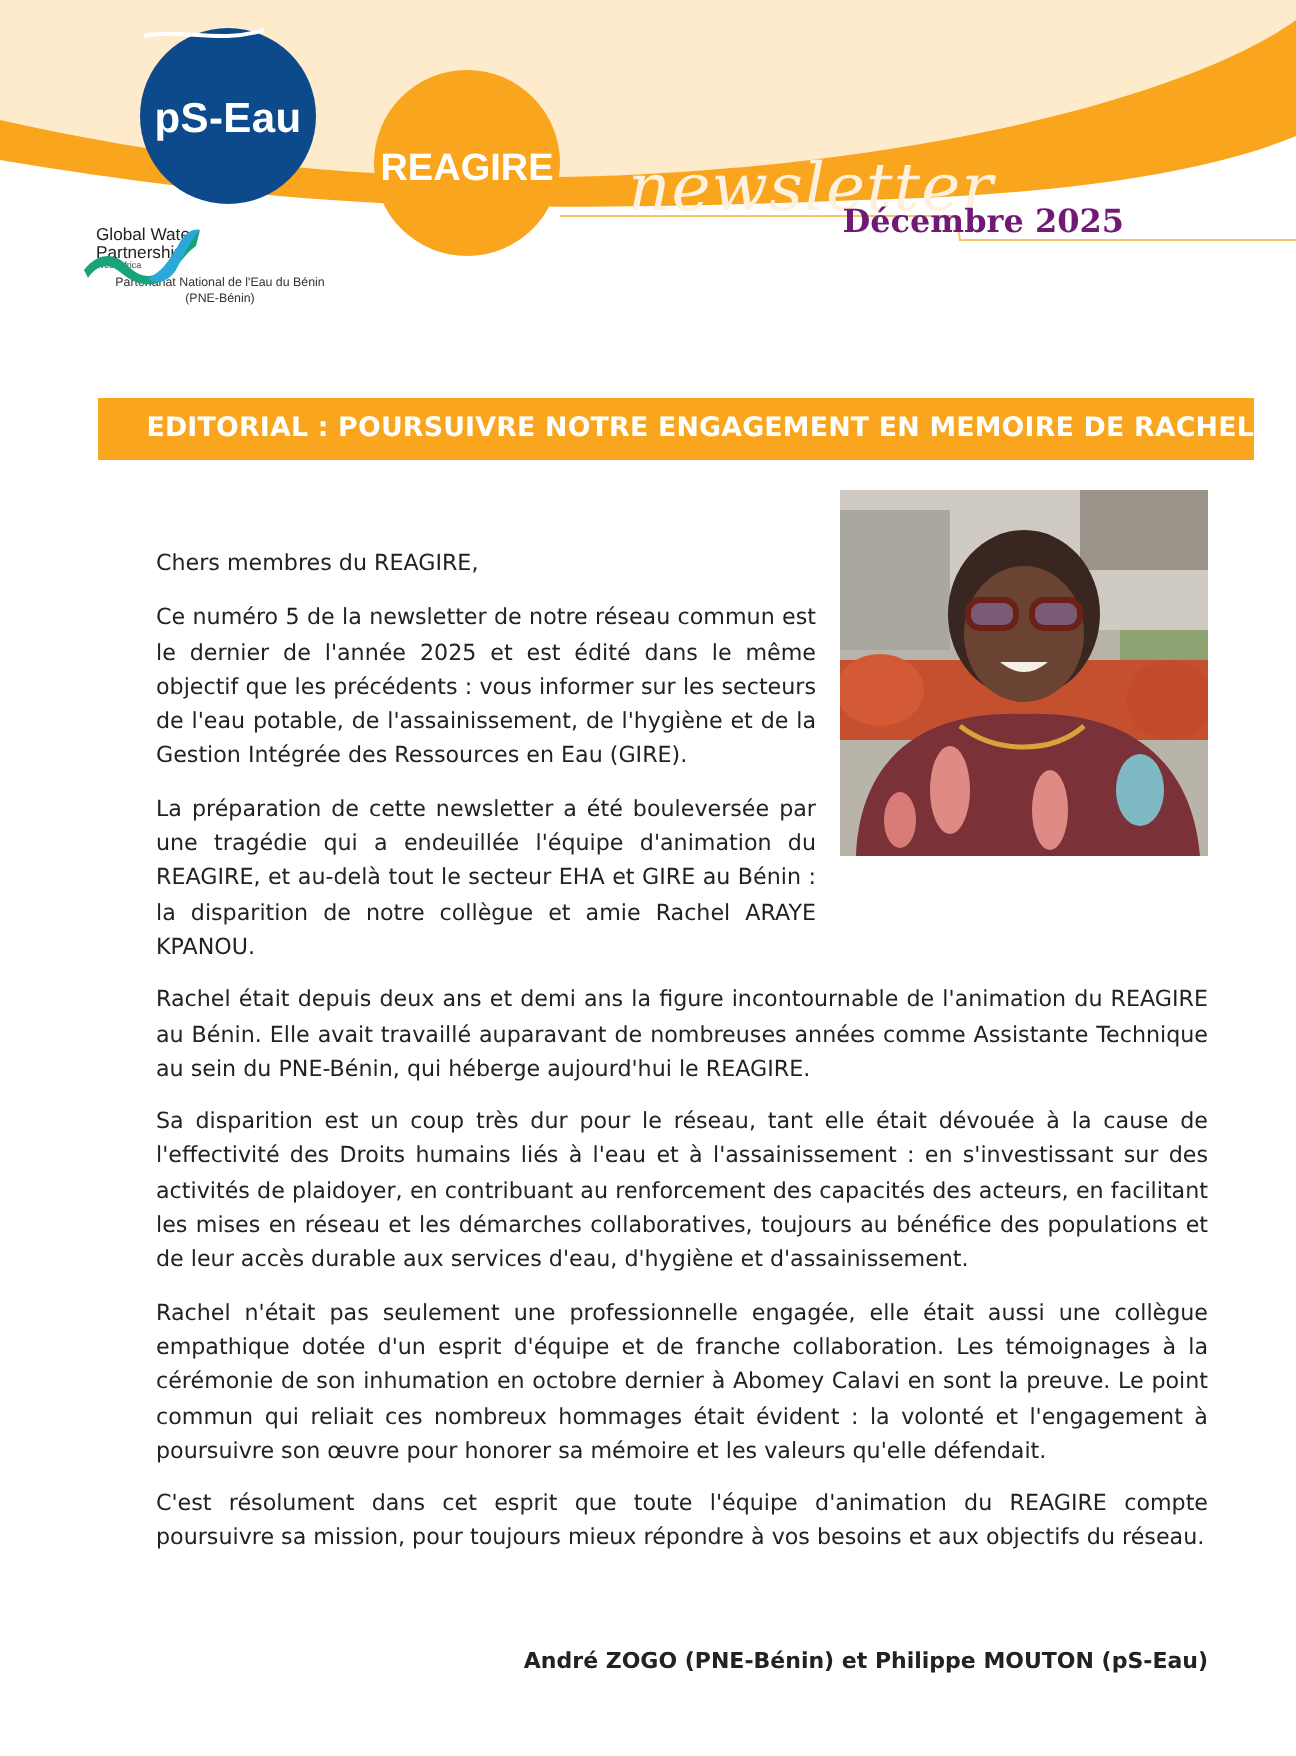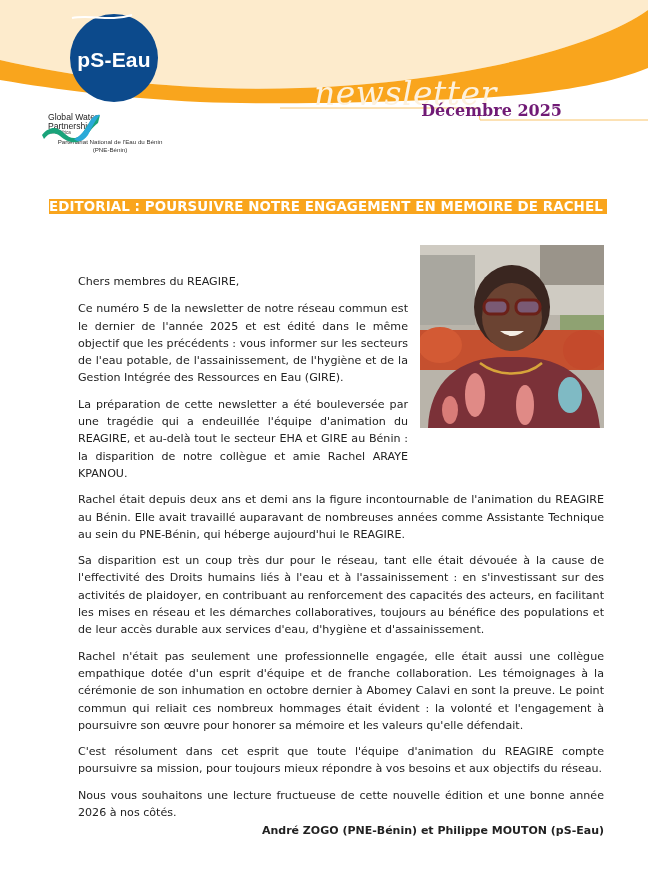--- a/index.html
+++ b/index.html
@@ -48,22 +48,22 @@
     .gwp-wave { width: 62px; height: 30px; }
     .gwp-names { margin-left: 2px; line-height: 1; }
     .gwp-names .n1, .gwp-names .n2 { font-family: "Liberation Sans", sans-serif; font-size: 8.6px; color: #222; display:block; }
     .gwp-names .n3 { font-family: "Liberation Sans", sans-serif; font-size: 4.5px; color: #444; display:block; margin-top:1px; }
     .gwp-caption {
       font-family: "Liberation Sans", sans-serif; font-size: 6.2px; color: #333;
       text-align: center; line-height: 1.3; margin-top: 2px; white-space: nowrap;
     }
 
     .title-bar {
-      position: absolute; left: 49px; top: 199px; width: 558px; height: 15px;
-      background: #f9a51d; display: flex; align-items: center; justify-content: flex-start;
+      position: absolute; left: 49px; top: 199px; width: 558px; height: 31px;
+      background: #f9a51d; display: flex; align-items: center; justify-content: flex-end; padding-left: 20px;
     }
     .title-bar .txt {
       color: #ffffff; font-family: "DejaVu Sans", sans-serif; font-weight: bold;
       font-size: 13.4px; letter-spacing: 0.1px; white-space: nowrap;
     }
 
     .photo {
       position: absolute; left: 420px; top: 245px; width: 184px; height: 183px; overflow: hidden;
     }
 
@@ -95,20 +95,23 @@
     <path d="M280 108 L478 108 L480 120 L648 120" stroke="#f9c46a" stroke-width="1" fill="none"></path>
   </svg>
 
   <div class="logo-pseau">
     <span class="txt">pS-Eau</span>
     <svg width="64" height="10" viewBox="0 0 64 10">
       <path d="M2 6 C20 2 40 10 62 3" stroke="#ffffff" stroke-width="2" fill="none"></path>
     </svg>
   </div>
 
+  <div class="logo-reagire">
+    <span class="txt">REAGIRE</span>
+  </div>
 
   <div class="newsletter-word">newsletter</div>
 
   <div class="issue-date">Décembre 2025</div>
 
   <div class="gwp">
     <div class="gwp-row">
       <svg class="gwp-wave" viewBox="0 0 62 30">
         <path d="M2 22 C10 12 18 14 24 20 C30 26 38 28 44 18 C48 10 54 4 60 2 L58 10 C52 14 48 22 42 27 C34 32 26 28 20 23 C14 18 8 20 4 26 Z" fill="#1aa37a"></path>
         <path d="M34 26 C40 24 46 16 50 8 C53 3 57 1 60 2 C56 6 52 14 48 22 C44 28 38 30 34 26 Z" fill="#2aa9d8"></path>
@@ -155,16 +158,15 @@
 </div>
 
 <div class="body-text">
   <p class="greeting narrow">Chers membres du REAGIRE,</p>
   <p class="narrow">Ce numéro 5 de la newsletter de notre réseau commun est le dernier de l'année 2025 et est édité dans le même objectif que les précédents : vous informer sur les secteurs de l'eau potable, de l'assainissement, de l'hygiène et de la Gestion Intégrée des Ressources en Eau (GIRE).</p>
   <p class="narrow">La préparation de cette newsletter a été bouleversée par une tragédie qui a endeuillée l'équipe d'animation du REAGIRE, et au-delà tout le secteur EHA et GIRE au Bénin : la disparition de notre collègue et amie Rachel ARAYE KPANOU.</p>
   <p>Rachel était depuis deux ans et demi ans la figure incontournable de l'animation du REAGIRE au Bénin. Elle avait travaillé auparavant de nombreuses années comme Assistante Technique au sein du PNE-Bénin, qui héberge aujourd'hui le REAGIRE.</p>
   <p>Sa disparition est un coup très dur pour le réseau, tant elle était dévouée à la cause de l'effectivité des Droits humains liés à l'eau et à l'assainissement : en s'investissant sur des activités de plaidoyer, en contribuant au renforcement des capacités des acteurs, en facilitant les mises en réseau et les démarches collaboratives, toujours au bénéfice des populations et de leur accès durable aux services d'eau, d'hygiène et d'assainissement.</p>
   <p>Rachel n'était pas seulement une professionnelle engagée, elle était aussi une collègue empathique dotée d'un esprit d'équipe et de franche collaboration. Les témoignages à la cérémonie de son inhumation en octobre dernier à Abomey Calavi en sont la preuve. Le point commun qui reliait ces nombreux hommages était évident : la volonté et l'engagement à poursuivre son œuvre pour honorer sa mémoire et les valeurs qu'elle défendait.</p>
   <p>C'est résolument dans cet esprit que toute l'équipe d'animation du REAGIRE compte poursuivre sa mission, pour toujours mieux répondre à vos besoins et aux objectifs du réseau.</p>
-  <p>Nous vous souhaitons une lecture fructueuse de cette nouvelle édition et une bonne année 2026 à nos côtés.</p>
 </div>
 
 <div class="signature">André ZOGO (PNE-Bénin) et Philippe MOUTON (pS-Eau)</div>
 
 </body></html>

